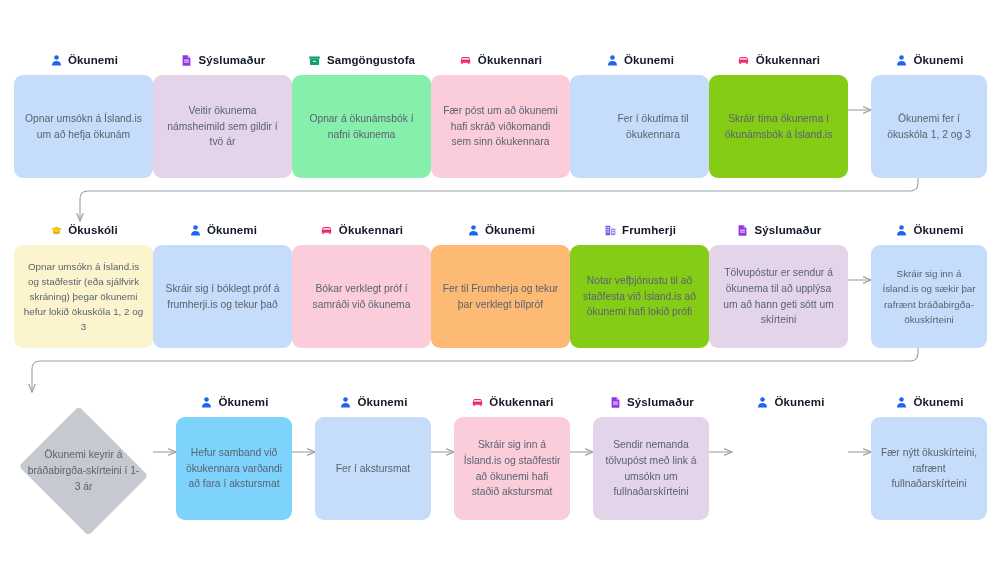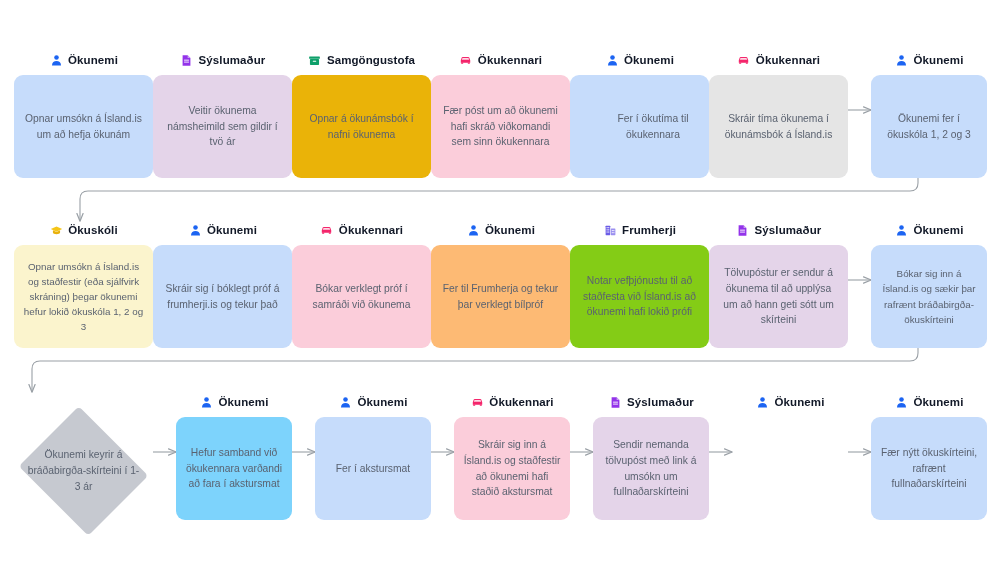--- a/index.html
+++ b/index.html
@@ -154,21 +154,21 @@
     <div class="node-head">
       <span class="ico">
         <svg viewBox="0 0 16 16" width="13" height="13">
             <rect x="1.4" y="3" width="13.2" height="2.9" rx="0.7" fill="#0ea06a"></rect>
             <rect x="2.4" y="6.2" width="11.2" height="7.4" rx="0.9" fill="#0ea06a"></rect>
             <rect x="5.8" y="8.3" width="4.4" height="1.3" rx="0.6" fill="#ffffff"></rect>
           </svg>
       </span>
       <span class="lbl" style="color:#111827">Samgöngustofa</span>
     </div>
-    <div class="node-box" style="background:#eab308; height:103px;align-items:center;">
+    <div class="node-box" style="background:#86efac; height:103px;align-items:center;">
       <span>Opnar á ökunámsbók í nafni ökunema</span>
     </div>
   </div>
 
   <div class="node" style="left:431px; top:51px; width:139px;">
     <div class="node-head">
       <span class="ico">
         <svg viewBox="0 0 16 16" width="13" height="13">
             <path d="M2.2 7.6 L3.4 4.4 C3.6 3.8 4 3.6 4.6 3.6 h6.8 c0.6 0 1 0.2 1.2 0.8 l1.2 3.2 v3.2 h-11.6 z" fill="#f4256b"></path>
             <rect x="2.6" y="10.4" width="2.6" height="1.7" rx="0.8" fill="#f4256b"></rect>
@@ -203,21 +203,21 @@
       <span class="ico">
         <svg viewBox="0 0 16 16" width="13" height="13">
             <path d="M2.2 7.6 L3.4 4.4 C3.6 3.8 4 3.6 4.6 3.6 h6.8 c0.6 0 1 0.2 1.2 0.8 l1.2 3.2 v3.2 h-11.6 z" fill="#f4256b"></path>
             <rect x="2.6" y="10.4" width="2.6" height="1.7" rx="0.8" fill="#f4256b"></rect>
             <rect x="10.8" y="10.4" width="2.6" height="1.7" rx="0.8" fill="#f4256b"></rect>
             <path d="M4.3 5 h7.4 l0.8 2.2 h-9 z" fill="#ffd9e5"></path>
           </svg>
       </span>
       <span class="lbl" style="color:#111827">Ökukennari</span>
     </div>
-    <div class="node-box" style="background:#e5e5e5; height:103px;">
+    <div class="node-box" style="background:#84cc16; height:103px;">
       <span>Skráir tíma ökunema í ökunámsbók á Ísland.is</span>
     </div>
   </div>
 
   <div class="node" style="left:871px; top:51px; width:116px;">
     <div class="node-head">
       <span class="ico">
         <svg viewBox="0 0 16 16" width="13" height="13">
             <circle cx="8" cy="4.3" r="2.8" fill="#1c64f2"></circle>
             <path d="M2.4 14 C2.4 10.3 5 8.6 8 8.6 C11 8.6 13.6 10.3 13.6 14 Z" fill="#1c64f2"></path>
@@ -338,21 +338,21 @@
     <div class="node-head">
       <span class="ico">
         <svg viewBox="0 0 16 16" width="13" height="13">
             <circle cx="8" cy="4.3" r="2.8" fill="#1c64f2"></circle>
             <path d="M2.4 14 C2.4 10.3 5 8.6 8 8.6 C11 8.6 13.6 10.3 13.6 14 Z" fill="#1c64f2"></path>
           </svg>
       </span>
       <span class="lbl" style="color:#111827">Ökunemi</span>
     </div>
     <div class="node-box" style="background:#c6dcfb; height:103px; font-size:9.8px;">
-      <span>Bókar sig inn á Ísland.is og sækir þar rafrænt bráðabirgða-ökuskírteini</span>
+      <span>Skráir sig inn á Ísland.is og sækir þar rafrænt bráðabirgða-ökuskírteini</span>
     </div>
   </div>
 
   <div class="diamond-wrap" style="left:14px; top:411px; width:139px; height:120px;">
     <div class="diamond-shape"></div>
     <div class="diamond-text">Ökunemi keyrir á bráðabirgða-skírteini í 1-3 ár</div>
   </div>
 
   <div class="node" style="left:176px; top:393px; width:116px;">
     <div class="node-head">

